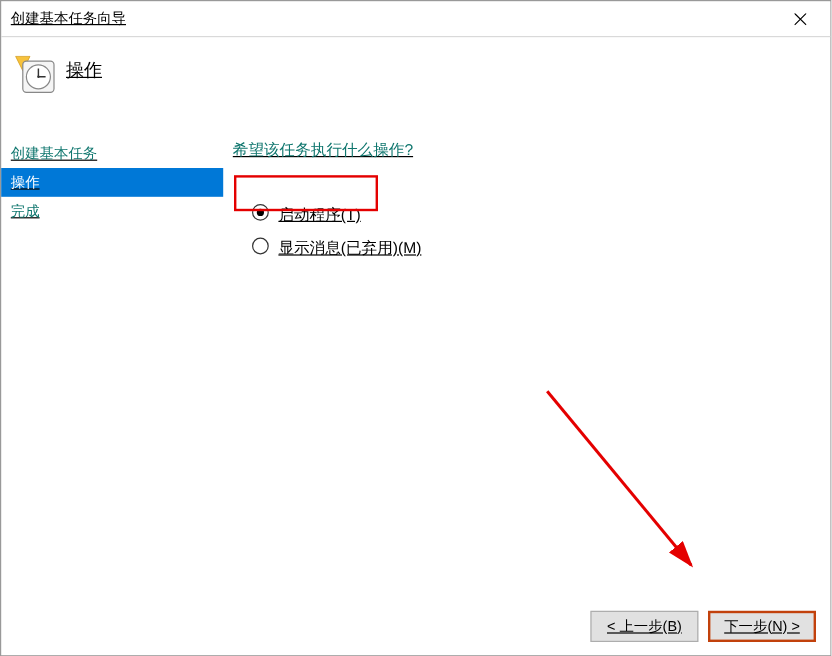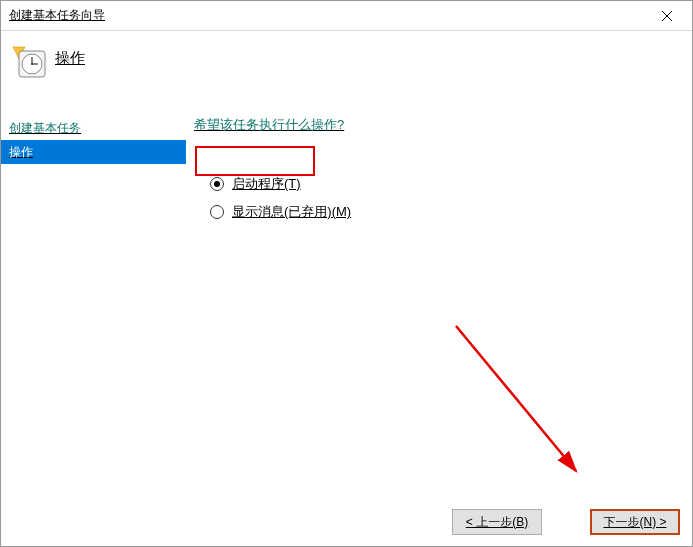--- a/index.html
+++ b/index.html
@@ -10,26 +10,26 @@
   .titlebar-close { width: 46px; height: 30px; display: flex; align-items: center; justify-content: center; cursor: pointer; }
   .header { height: 55px; display: flex; align-items: center; padding-left: 10px; gap: 12px; }
   .clock-icon { width: 32px; height: 32px; position: relative; }
   .page-title { font-size: 15px; color: #000; }
   .body { flex: 1; display: flex; }
   .sidebar { width: 185px; padding-top: 30px; }
   .sidebar-item { height: 24px; display: flex; align-items: center; padding-left: 8px; font-size: 12px; color: #0f766e; cursor: pointer; }
   .sidebar-item.selected { background: #0078d7; color: #fff; }
   .content { flex: 1; padding-top: 30px; padding-left: 8px; position: relative; }
   .question { font-size: 13px; color: #0f766e; margin-bottom: 36px; }
-  .radio-row { display: flex; align-items: center; gap: 8px; height: 28px; font-size: 13px; padding-left: 16px; position: relative; }
+  .radio-row { display: flex; align-items: flex-start; gap: 8px; height: 28px; font-size: 13px; padding-left: 16px; position: relative; }
   .radio { width: 14px; height: 14px; border: 1px solid #333; border-radius: 50%; display: inline-flex; align-items: center; justify-content: center; flex-shrink: 0; }
   .radio.checked::after { content: ""; width: 6px; height: 6px; background: #000; border-radius: 50%; display: block; }
   .highlight-box { position: absolute; border: 2px solid #e40000; pointer-events: none; }
   .footer { height: 48px; display: flex; align-items: center; justify-content: flex-end; gap: 8px; padding-right: 12px; }
-  .btn { min-width: 90px; height: 26px; border: 1px solid #adadad; background: #e1e1e1; font-size: 12px; cursor: pointer; font-family: inherit; margin-left: 40px; }
+  .btn { min-width: 90px; height: 26px; border: 1px solid #adadad; background: #e1e1e1; font-size: 12px; cursor: pointer; font-family: inherit; }
   .btn.primary { border: 2px solid #c2410c; }
   .arrow-svg { position: absolute; pointer-events: none; }
 </style>
 </head>
 <body>
 
 <div class="window">
 
   <div class="titlebar">
     <div class="titlebar-title">创建基本任务向导</div>
@@ -52,20 +52,21 @@
       </svg>
     </div>
     <div class="page-title">操作</div>
   </div>
 
   <div class="body">
 
     <div class="sidebar">
       <div class="sidebar-item">创建基本任务</div>
       <div class="sidebar-item selected">操作</div>
+      <div class="sidebar-item">完成</div>
     </div>
 
     <div class="content">
       <div class="question">希望该任务执行什么操作?</div>
 
       <div class="radio-row">
         <span class="radio checked"></span>
         <span>启动程序(T)</span>
       </div>
       <div class="radio-row">

